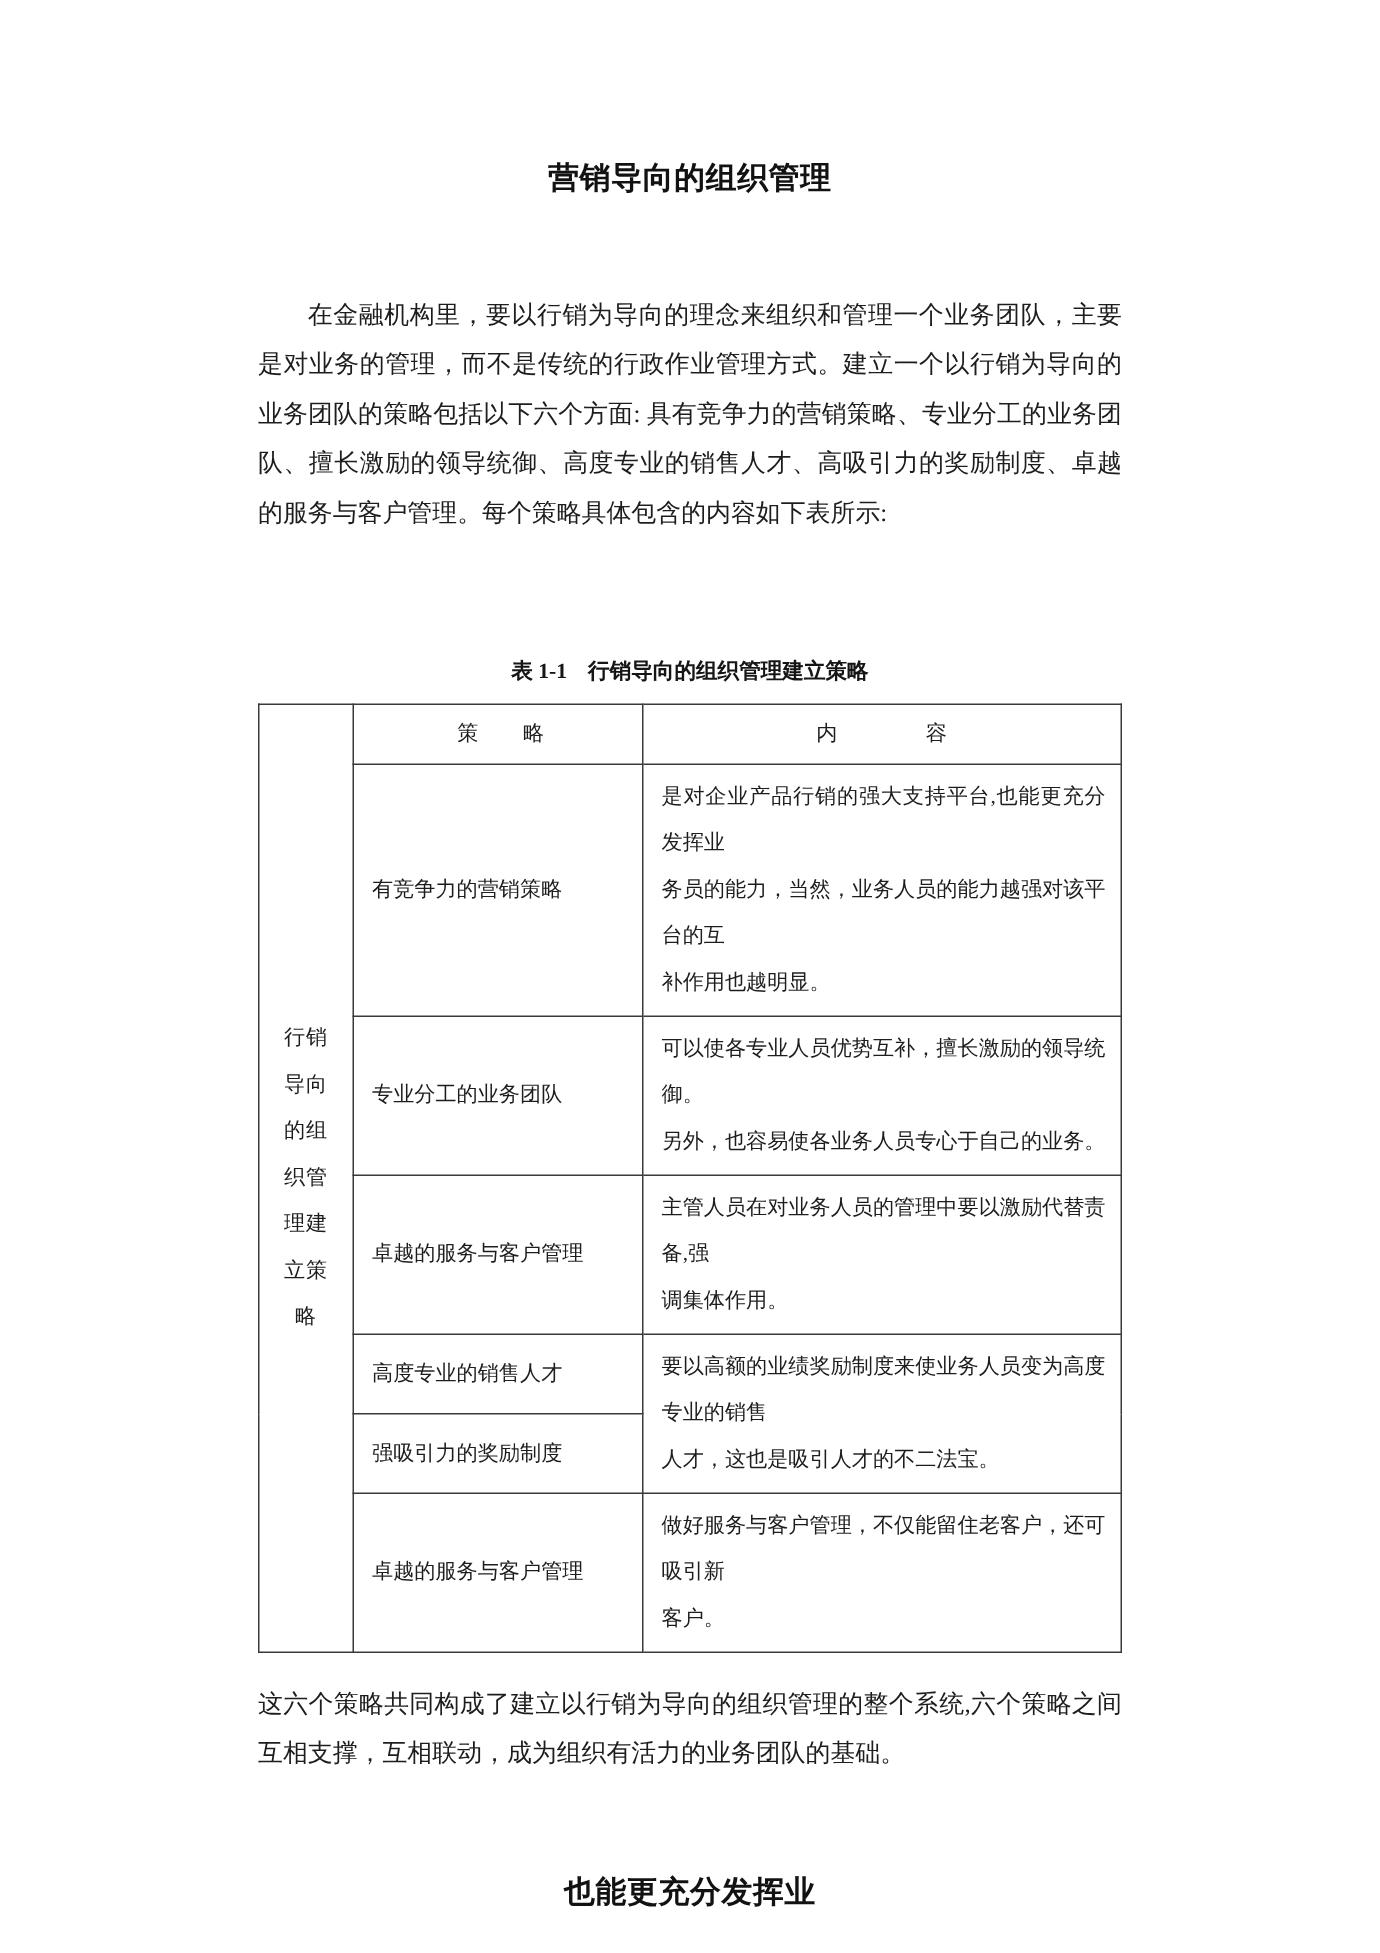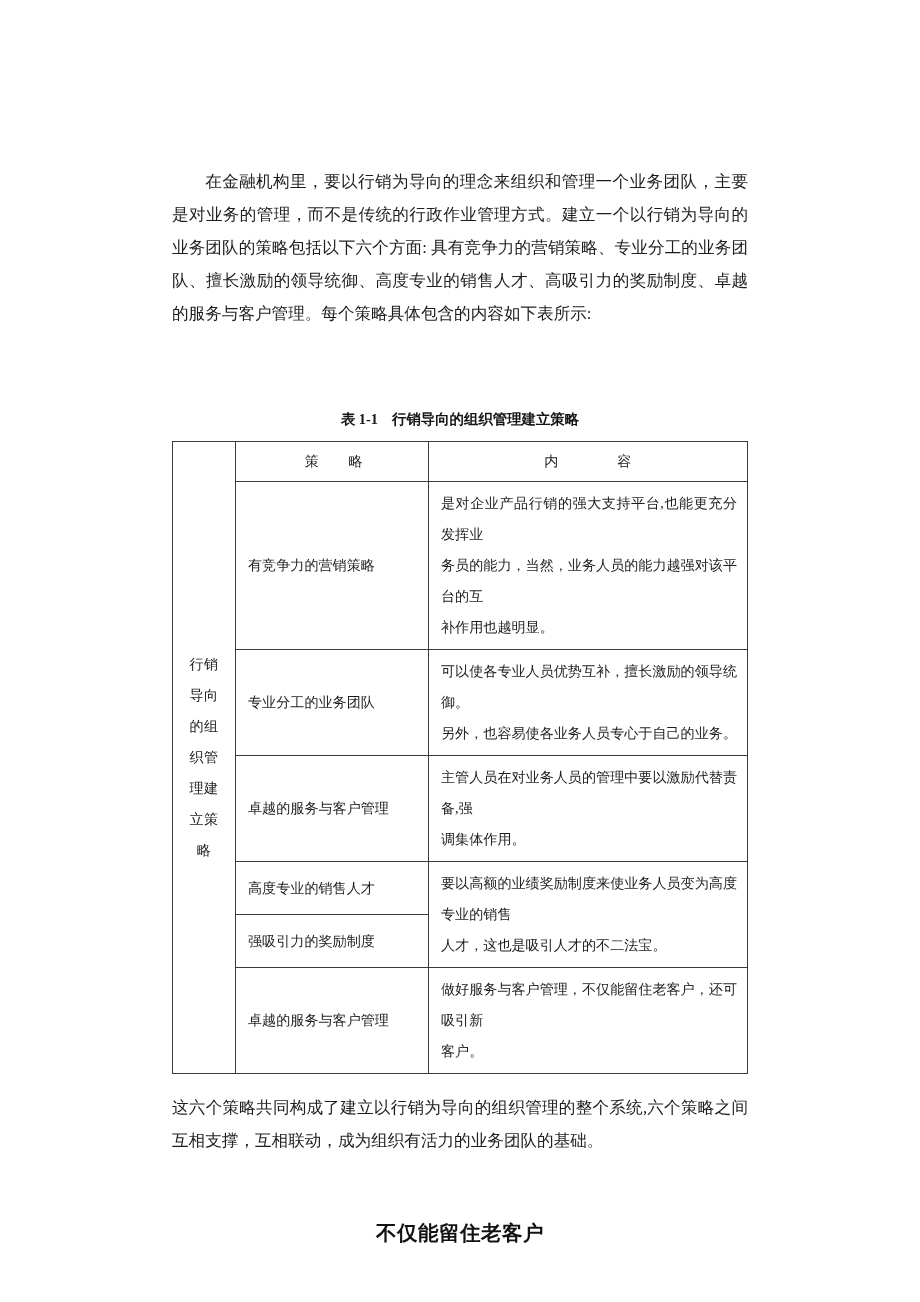--- a/index.html
+++ b/index.html
@@ -135,20 +135,21 @@
 </head>
 <body>
 
 <div class="page">
 
 
   <div class="content">
 
     <div class="sp-h1"></div>
 
+    <div class="h-main">营销导向的组织管理</div>
 
     <div class="sp-h2"></div>
 
     <p class="para">在金融机构里，要以行销为导向的理念来组织和管理一个业务团队，主要是对业务的管理，而不是传统的行政作业管理方式。建立一个以行销为导向的业务团队的策略包括以下六个方面: 具有竞争力的营销策略、专业分工的业务团队、擅长激励的领导统御、高度专业的销售人才、高吸引力的奖励制度、卓越的服务与客户管理。每个策略具体包含的内容如下表所示:</p>
 
     <div class="sp-h3"></div>
 
     <div class="tbl-caption">
       <span class="capnum">表 1-1</span><span>行销导向的组织管理建立策略</span>
     </div>
@@ -215,20 +216,20 @@
             <span class="ln">客户。</span>
           </td>
         </tr>
       </tbody>
     </table>
 
     <p class="para noindent">这六个策略共同构成了建立以行销为导向的组织管理的整个系统,六个策略之间互相支撑，互相联动，成为组织有活力的业务团队的基础。</p>
 
     <div class="sp-h5"></div>
 
-    <div class="h-sub">不仅能留住老客户</div>
+    <div class="h-sub">也能更充分发挥业</div>
 
     <div class="sp-h6"></div>
 
     <p class="para">业务团队绩效的大小，很大程度上取决于管理水平的高低,管理的技术有很多种，针对以行销为导向的组织，其重点内容如下:</p>
 
   </div>
 </div>
 
 </body></html>

